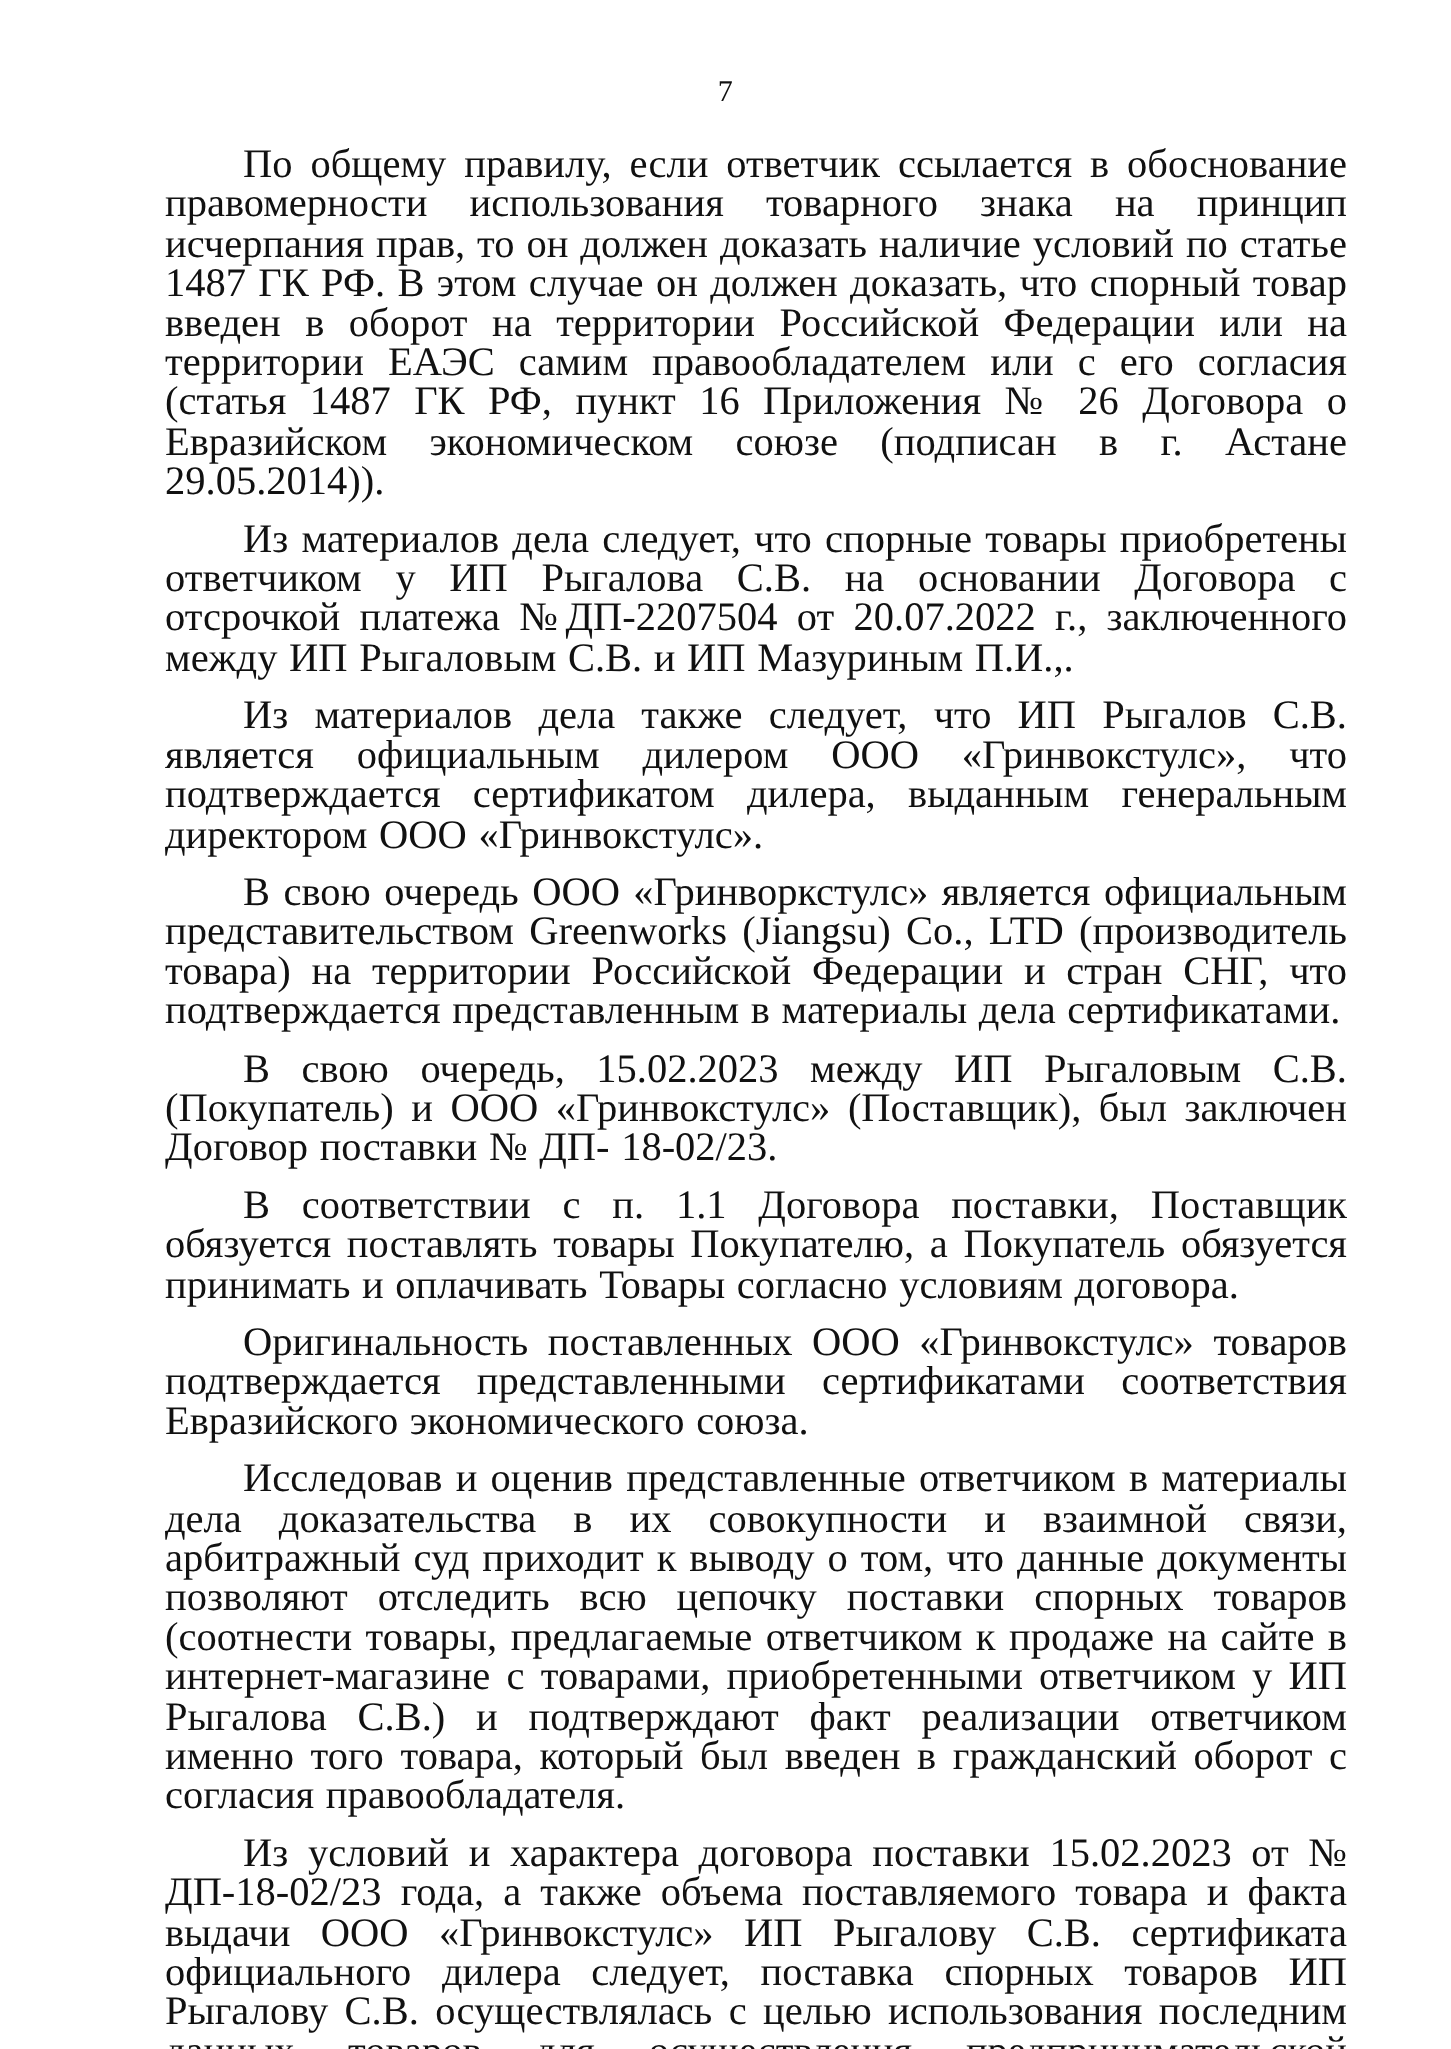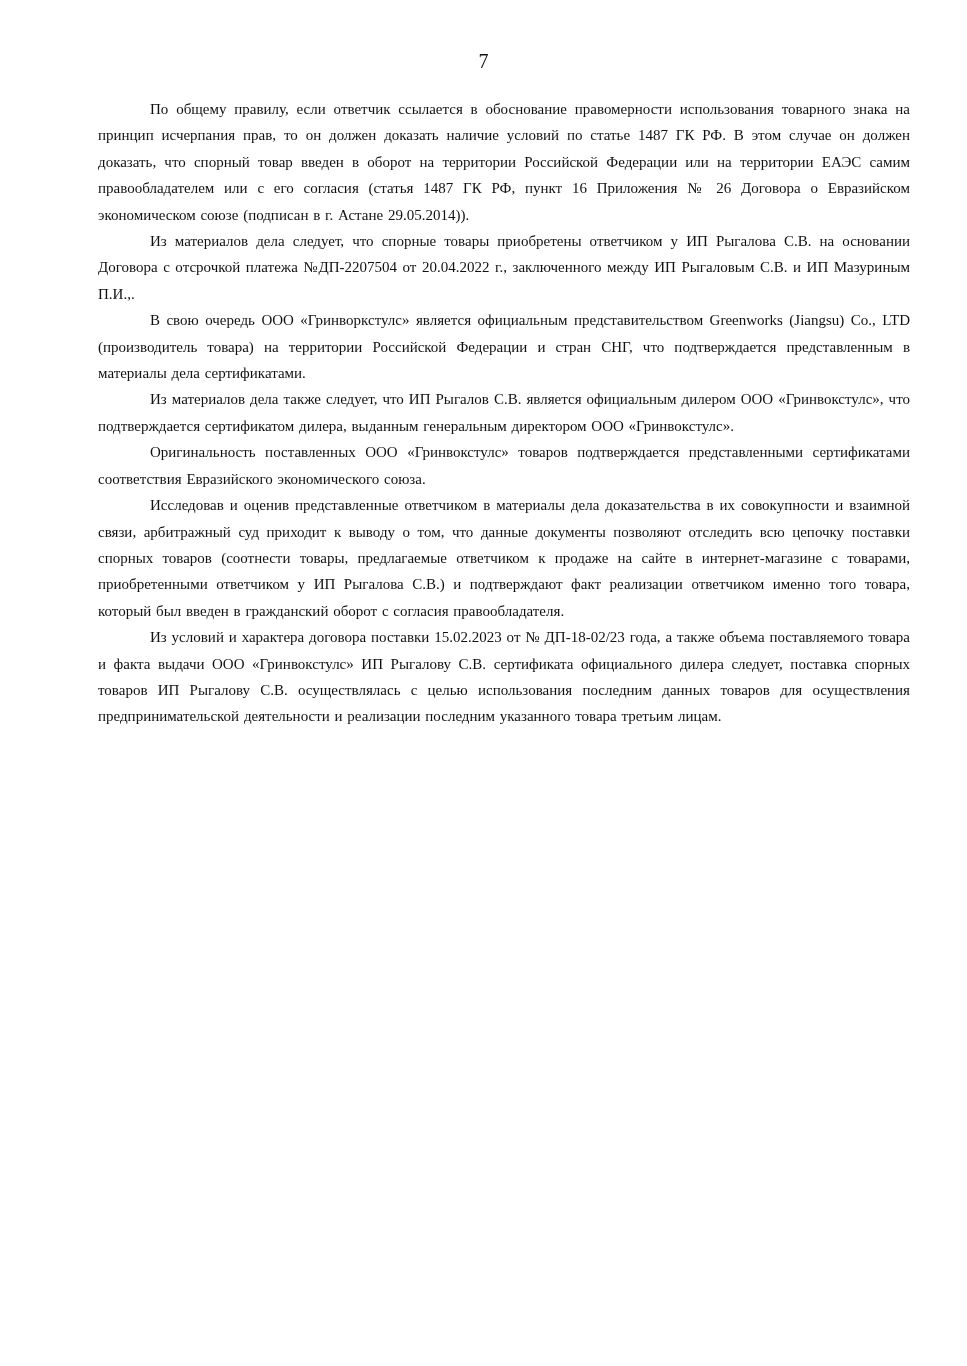--- a/index.html
+++ b/index.html
@@ -21,36 +21,38 @@
     font-size: 20px;
     line-height: 26px;
     color: #111111;
   }
   .content {
     margin: 22px 57px 0 98px; 
     width: 812px;
     color: #111111;
   }
   .content p.para {
-    margin: 0;
-    font-size: 15px;
+    margin: 12px;
+    font-size: 27px;
     line-height: 26.4px;
     text-align: justify;
     text-indent: 52px;
     text-justify: inter-word;
     word-spacing: 1px;
   }
 </style>
 </head>
 <body style="background: rgb(255, 255, 255);">
 
 <div class="page">
   <div class="page-number" style="color: rgb(17, 17, 17);">7</div>
   <div class="content" id="content" style="color: rgb(17, 17, 17);">
       <p class="para">По общему правилу, если ответчик ссылается в обоснование правомерности использования товарного знака на принцип исчерпания прав, то он должен доказать наличие условий по статье 1487 ГК РФ. В этом случае он должен доказать, что спорный товар введен в оборот на территории Российской Федерации или на территории ЕАЭС самим правообладателем или с его согласия (статья 1487 ГК РФ, пункт 16 Приложения № 26 Договора о Евразийском экономическом союзе (подписан в г. Астане 29.05.2014)).</p>
-      <p class="para">Из материалов дела следует, что спорные товары приобретены ответчиком у ИП Рыгалова С.В.  на основании Договора с отсрочкой платежа №ДП-2207504 от 20.04.2022 г., заключенного между ИП Рыгаловым С.В. и ИП Мазуриным П.И.,.</p>
+      <p class="para">Из материалов дела следует, что спорные товары приобретены ответчиком у ИП Рыгалова С.В.  на основании Договора с отсрочкой платежа №ДП-2207504 от 20.07.2022 г., заключенного между ИП Рыгаловым С.В. и ИП Мазуриным П.И.,.</p>
+      <p class="para">Из материалов дела также следует, что ИП Рыгалов С.В. является официальным дилером ООО «Гринвокстулс», что подтверждается сертификатом дилера, выданным генеральным директором ООО «Гринвокстулс».</p>
       <p class="para">В свою очередь ООО «Гринворкстулс» является официальным представительством Greenworks (Jiangsu) Co., LTD (производитель товара) на территории Российской Федерации и стран СНГ, что подтверждается представленным в материалы дела сертификатами.</p>
-      <p class="para">Из материалов дела также следует, что ИП Рыгалов С.В. является официальным дилером ООО «Гринвокстулс», что подтверждается сертификатом дилера, выданным генеральным директором ООО «Гринвокстулс».</p>
+      <p class="para">В свою очередь, 15.02.2023 между ИП Рыгаловым С.В. (Покупатель) и ООО «Гринвокстулс» (Поставщик), был заключен Договор поставки № ДП- 18-02/23.</p>
+      <p class="para">В соответствии с п. 1.1 Договора поставки, Поставщик обязуется поставлять товары Покупателю, а Покупатель обязуется принимать и оплачивать Товары согласно условиям договора.</p>
       <p class="para">Оригинальность поставленных ООО «Гринвокстулс» товаров подтверждается представленными сертификатами соответствия Евразийского экономического союза.</p>
       <p class="para">Исследовав и оценив представленные ответчиком в материалы дела доказательства в их совокупности и взаимной связи, арбитражный суд приходит к выводу о том, что данные документы позволяют отследить всю цепочку поставки спорных товаров (соотнести товары, предлагаемые ответчиком к продаже на сайте в интернет-магазине с товарами, приобретенными ответчиком у ИП Рыгалова С.В.) и подтверждают факт реализации ответчиком именно того товара, который был введен в гражданский оборот с согласия правообладателя.</p>
       <p class="para">Из условий и характера договора поставки 15.02.2023 от № ДП-18-02/23 года, а также объема поставляемого товара и факта выдачи ООО «Гринвокстулс» ИП Рыгалову С.В. сертификата официального дилера следует,  поставка спорных товаров ИП Рыгалову С.В. осуществлялась с целью использования последним данных товаров для осуществления предпринимательской деятельности и реализации последним указанного товара третьим лицам.</p>
     </div>
 </div>
 
 </body></html>

